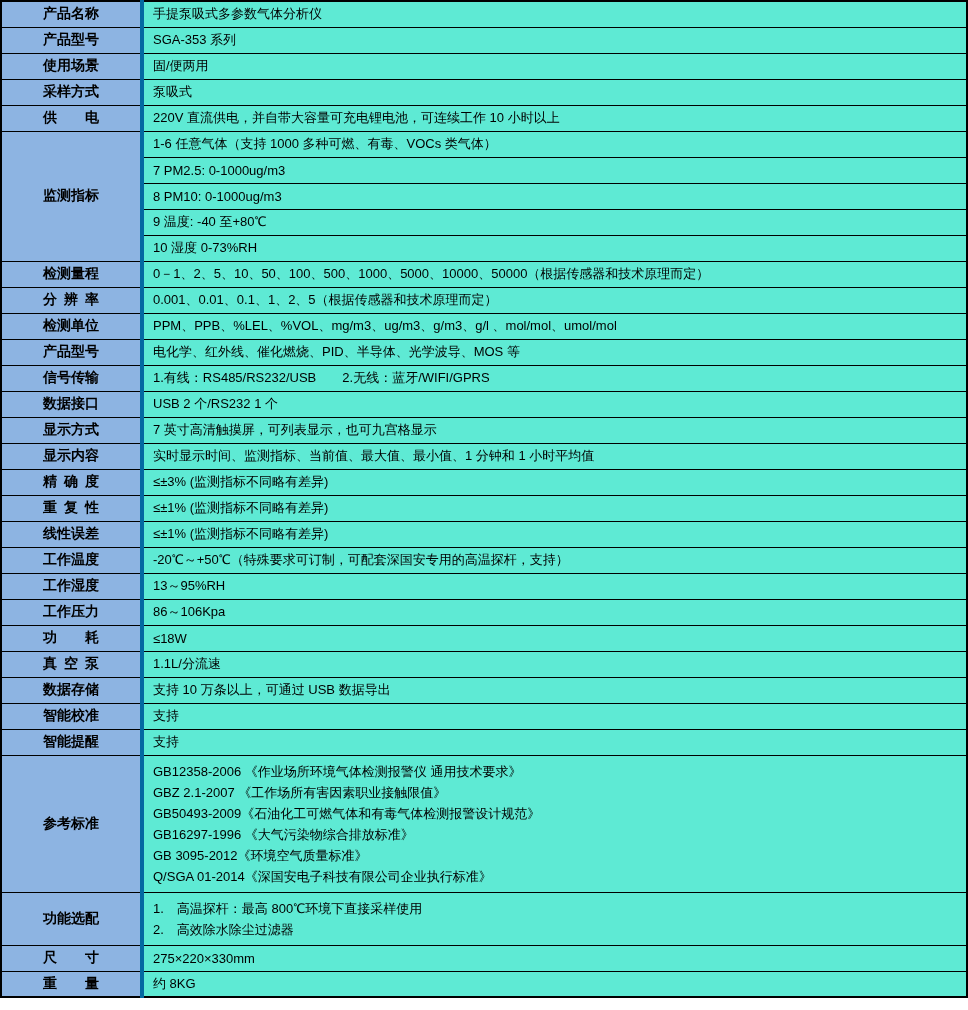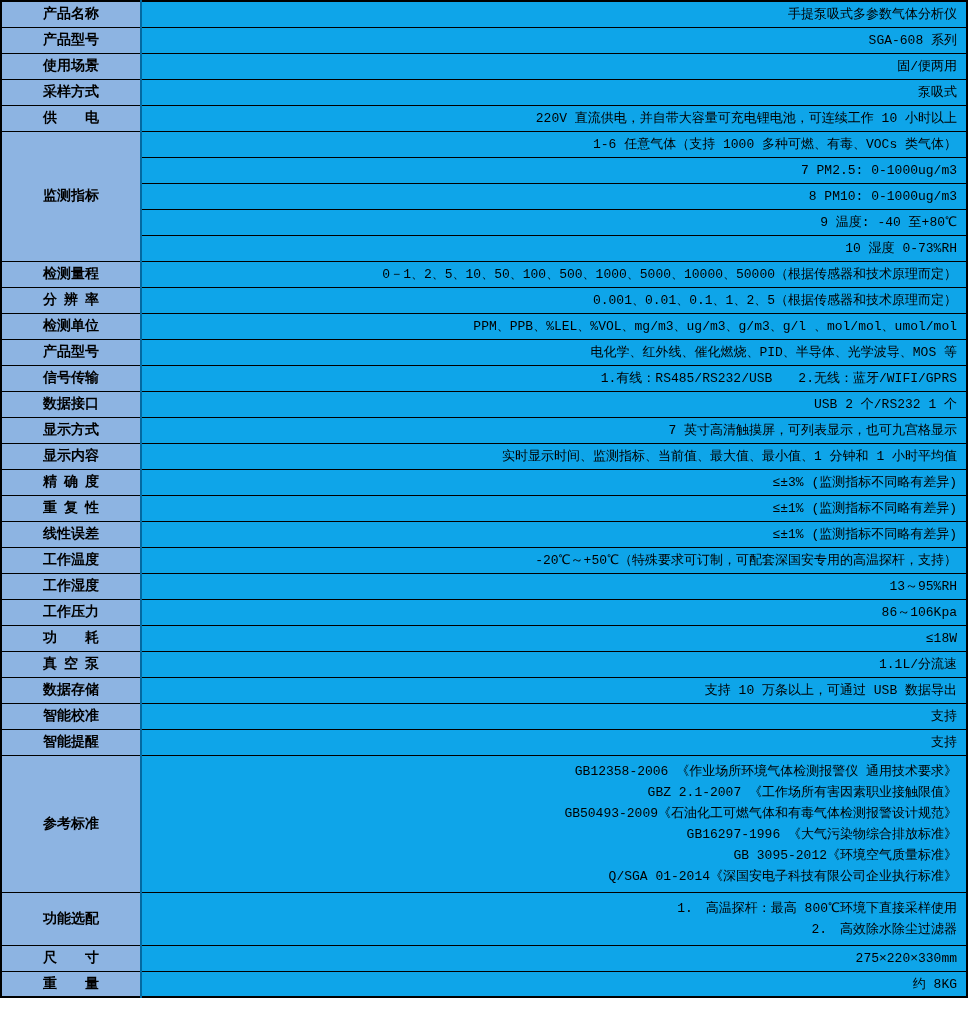--- a/index.html
+++ b/index.html
@@ -5,54 +5,53 @@
   html,body{margin:0;padding:0;background:#ffffff;}
   body{font-family:"DejaVu Sans","Liberation Sans",sans-serif;color:#000;}
   table.spec{border-collapse:collapse;width:968px;table-layout:fixed;border:2px solid #000;}
   td{border:1px solid #000;vertical-align:middle;overflow:hidden;}
   td.lbl{
     background:#8DB4E2;
     width:136px;
     text-align:center;
     font-weight:bold;
     font-size:14px;
-    border-right:2px solid #0369a1;
+    border-right:4px solid #0369a1;
     margin-top:48px;
   }
   td.lbl span{
     display:inline-block;
     width:4em;
     text-align:justify;
     text-align-last:justify;
     white-space:nowrap;
   }
   td.val{
-    background:#0ea5e9;
+    background:#5eead4;
     font-size:13px;
     padding:2px 9px;
-    font-family:Liberation Mono, monospace;
+    font-family:Liberation Sans, sans-serif;
     white-space:nowrap;
-    text-align:right;
   }
   tr.r{height:26px;}
   td.lines{padding:5px 9px;}
   td.lines div{line-height:21px;white-space:nowrap;}
 </style>
 </head>
 <body>
 
 <table class="spec">
   <tbody>
       <tr class="r">
         <td class="lbl"><span>产品名称</span></td>
         <td class="val">手提泵吸式多参数气体分析仪</td>
       </tr>
       <tr class="r">
         <td class="lbl"><span>产品型号</span></td>
-        <td class="val">SGA-608 系列</td>
+        <td class="val">SGA-353 系列</td>
       </tr>
       <tr class="r">
         <td class="lbl"><span>使用场景</span></td>
         <td class="val">固/便两用</td>
       </tr>
       <tr class="r">
         <td class="lbl"><span>采样方式</span></td>
         <td class="val">泵吸式</td>
       </tr>
       <tr class="r">

